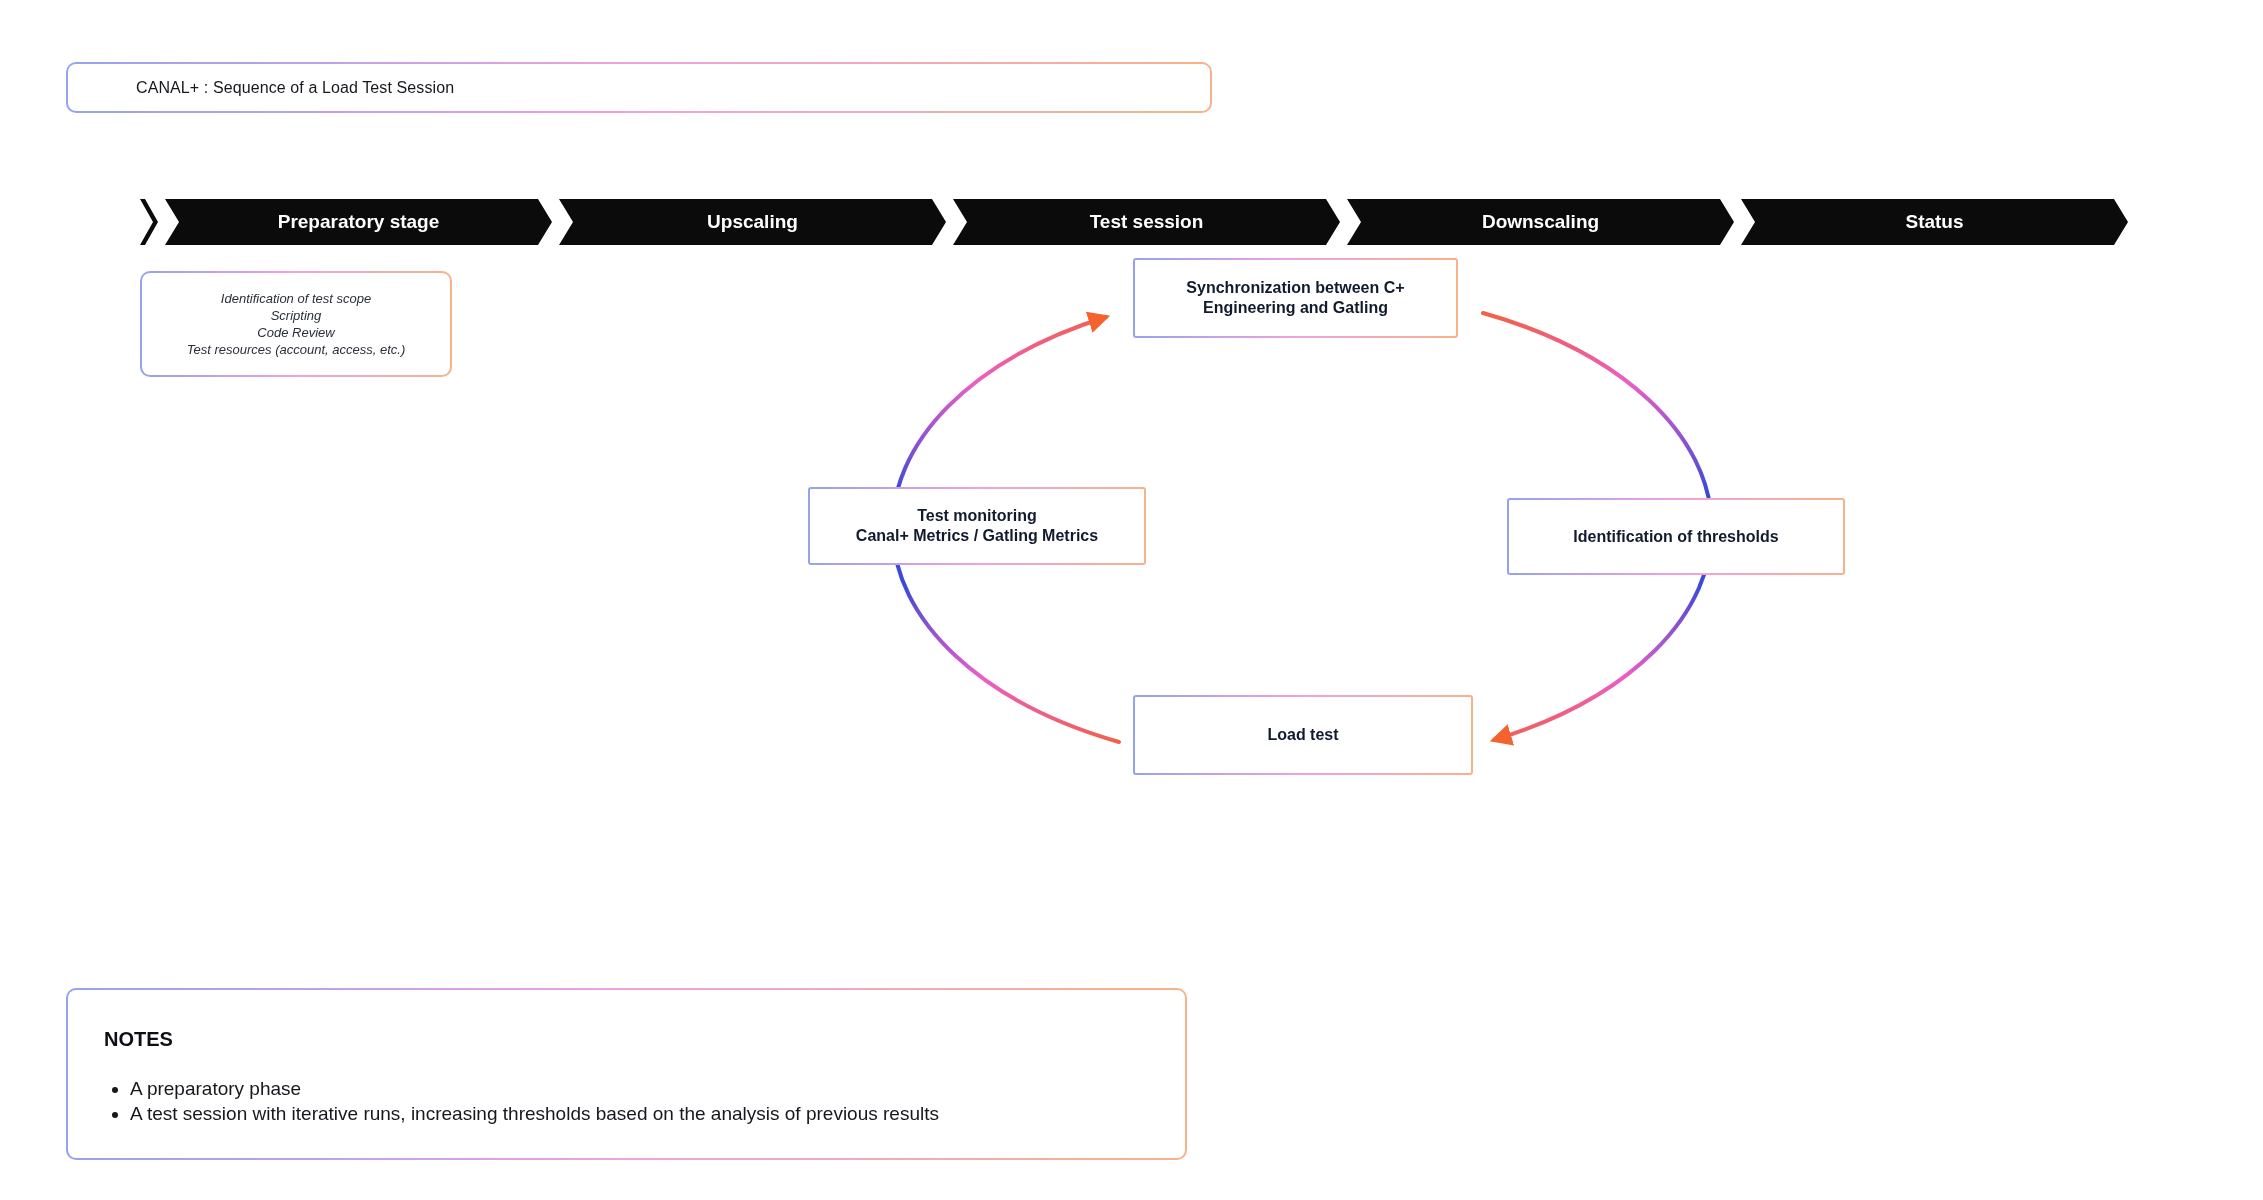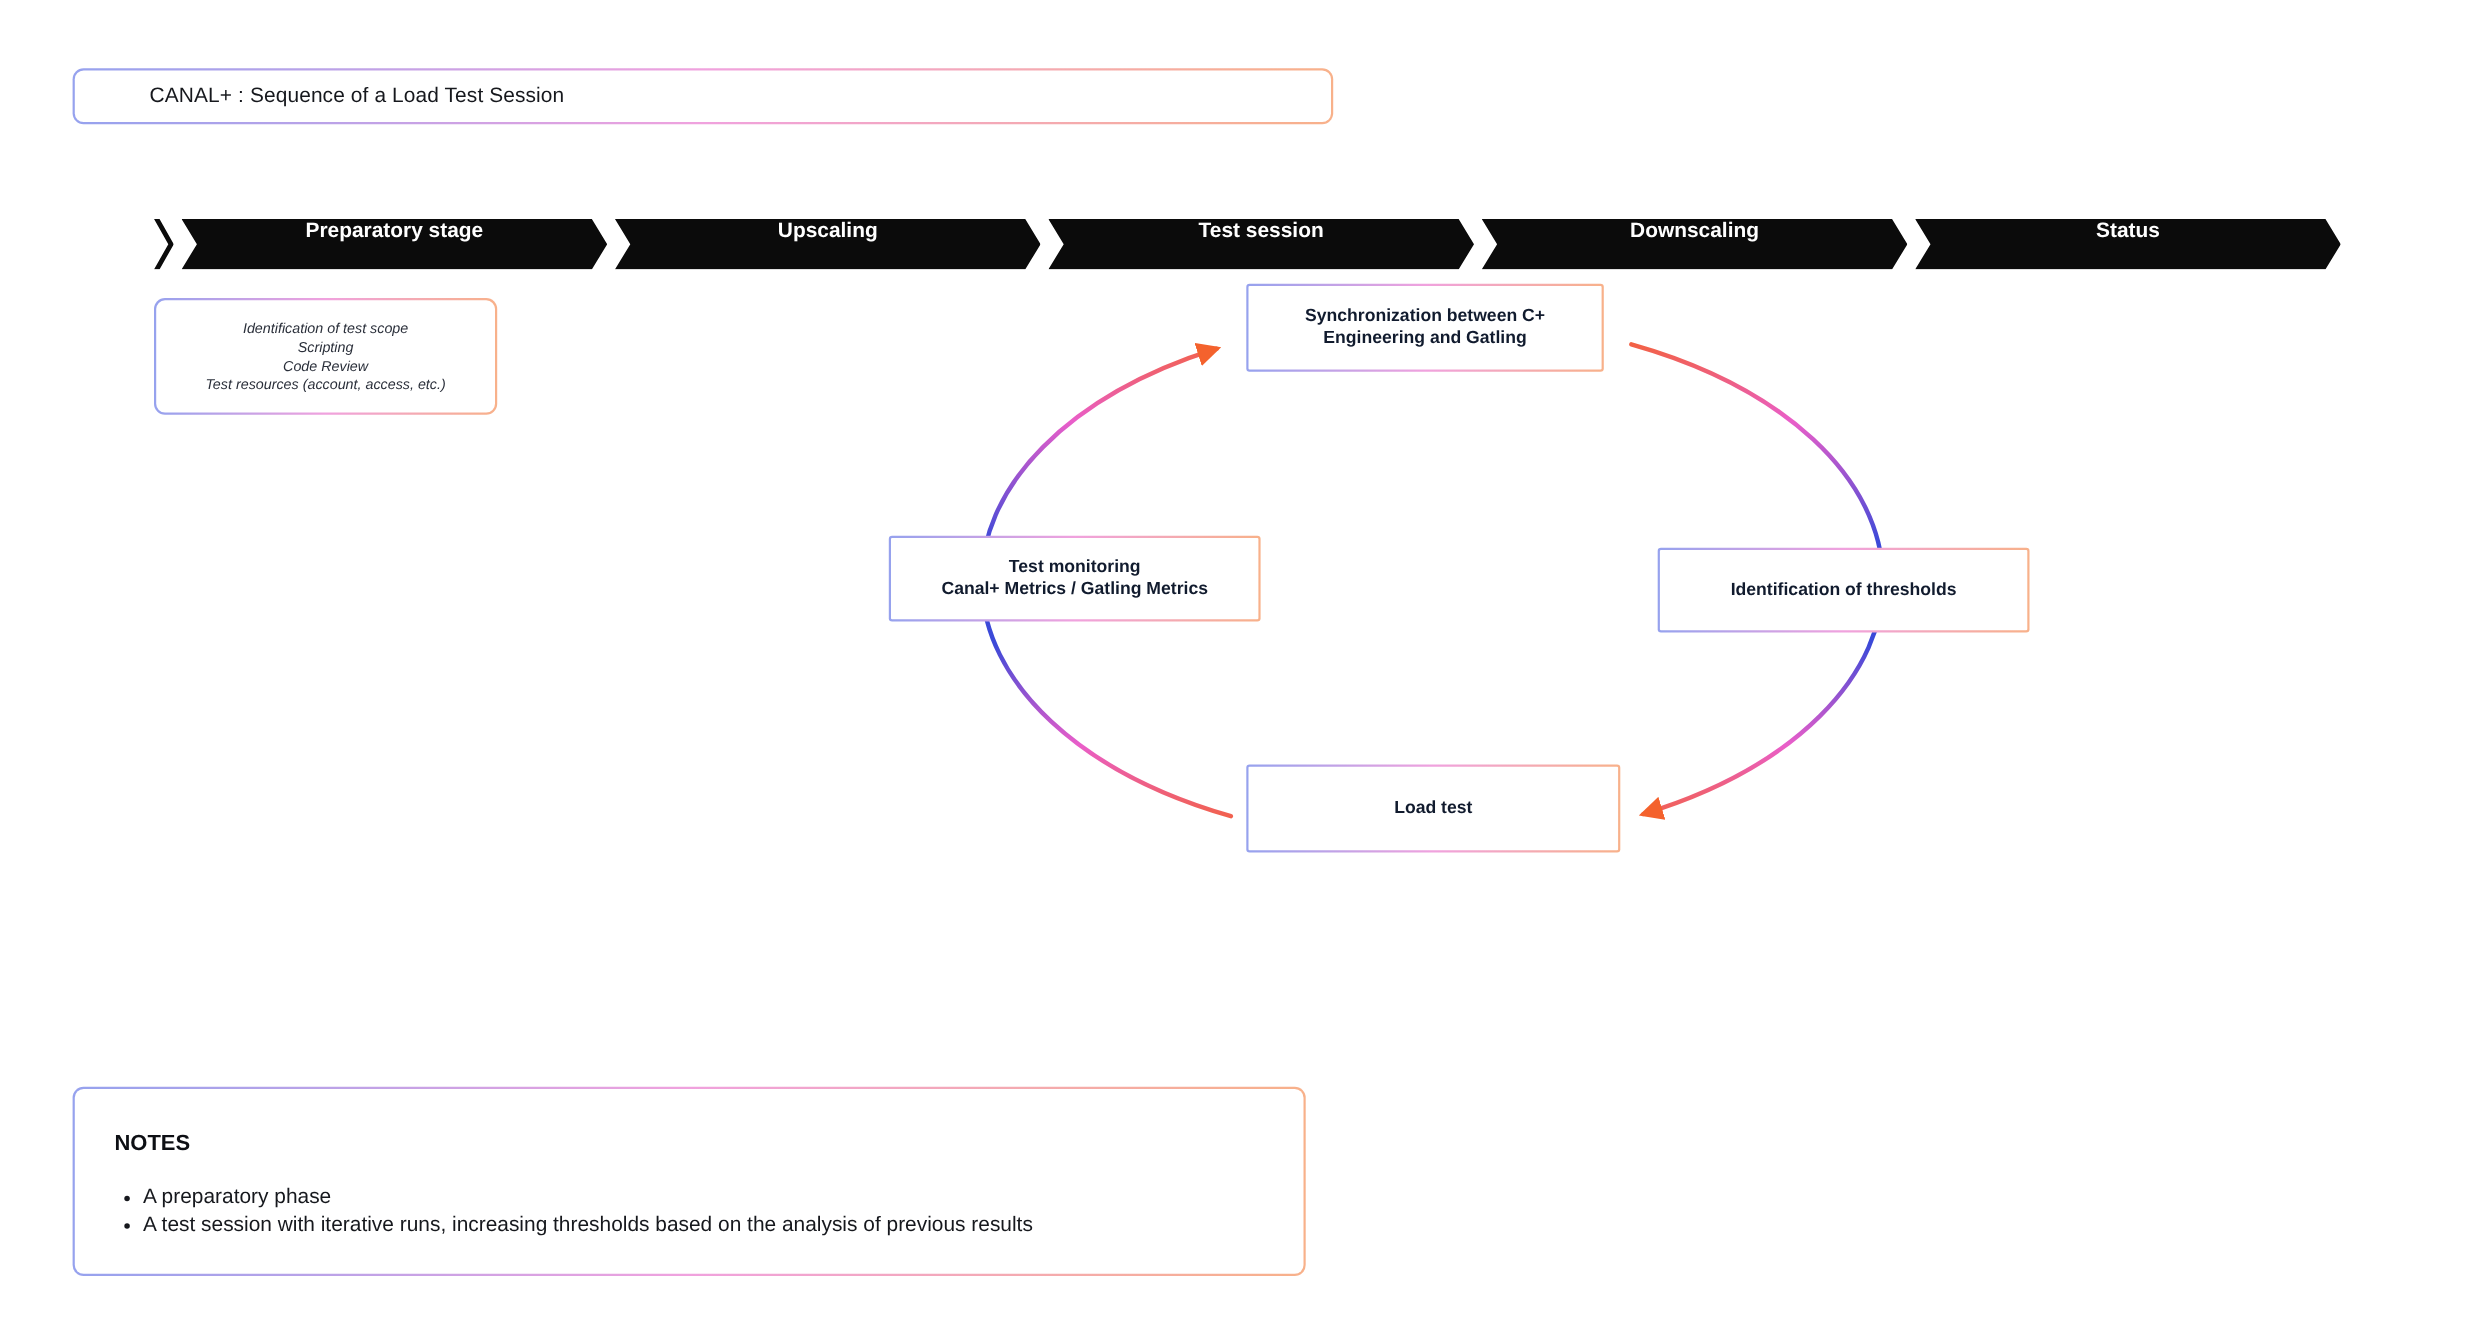--- a/index.html
+++ b/index.html
@@ -22,26 +22,26 @@
   .gbox{position:absolute;background:linear-gradient(90deg,var(--border-blue) 0%,var(--border-pink) 50%,var(--border-orange) 100%);padding:2px;box-sizing:border-box;}
   .gbox.rounded{border-radius:10px;}
   .gbox.square{border-radius:3px;}
   .gbox-inner{width:100%;height:100%;background:#ffffff;display:flex;flex-direction:column;align-items:center;justify-content:center;box-sizing:border-box;}
   .rounded .gbox-inner{border-radius:8px;}
   .square .gbox-inner{border-radius:1px;}
 
   
   .title-box{left:66px;top:62px;width:1146px;height:51px;}
   .title-box .gbox-inner{flex-direction:row;justify-content:flex-start;padding-left:68px;}
-  .title-text{font-size:19px;color:#16181d;letter-spacing:.1px;}
+  .title-text{font-size:16px;color:#16181d;letter-spacing:.1px;}
 
   
   .banner{position:absolute;left:140px;top:199px;width:1988px;height:46px;display:flex;gap:7px;}
   .chev-sliver{flex:0 0 18px;background:var(--banner-bg);clip-path:polygon(0 0,5px 0,18px 50%,5px 100%,0 100%,13px 50%);}
-  .chev{flex:1 1 0;background:var(--banner-bg);display:flex;align-items:flex-start;justify-content:center;clip-path:polygon(0 0,calc(100% - 14px) 0,100% 50%,calc(100% - 14px) 100%,0 100%,14px 50%);}
+  .chev{flex:1 1 0;background:var(--banner-bg);display:flex;align-items:center;justify-content:center;clip-path:polygon(0 0,calc(100% - 14px) 0,100% 50%,calc(100% - 14px) 100%,0 100%,14px 50%);}
   .chev span{color:var(--banner-text);font-size:19px;font-weight:700;}
 
   
   .prep-box{left:140px;top:271px;width:312px;height:106px;font-style:italic;}
   .infra-box{left:473px;top:258px;width:313px;height:69px;}
   .detail-line{font-size:13px;line-height:17px;color:var(--text-body);text-align:center;}
 
   
   .cycle-box .gbox-inner{padding:6px;}
   .cycle-line{font-size:16px;line-height:20px;font-weight:700;color:var(--text-dark);text-align:center;}

